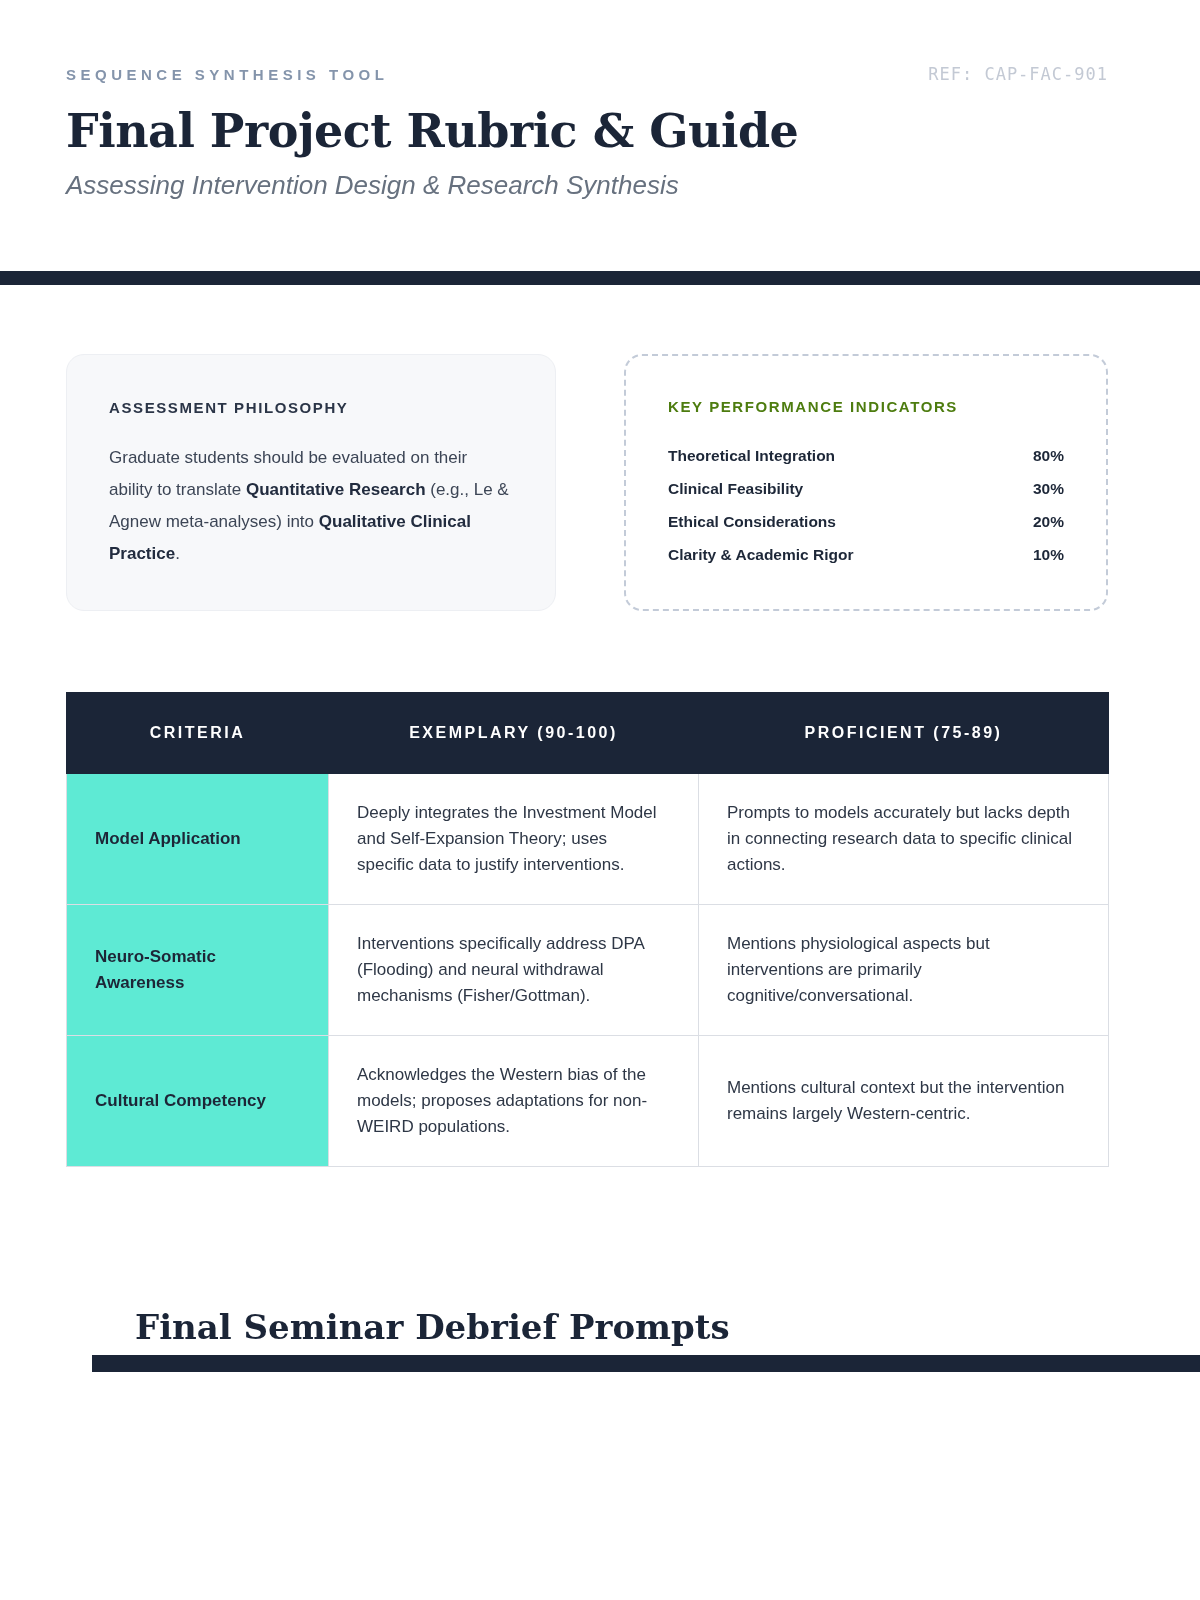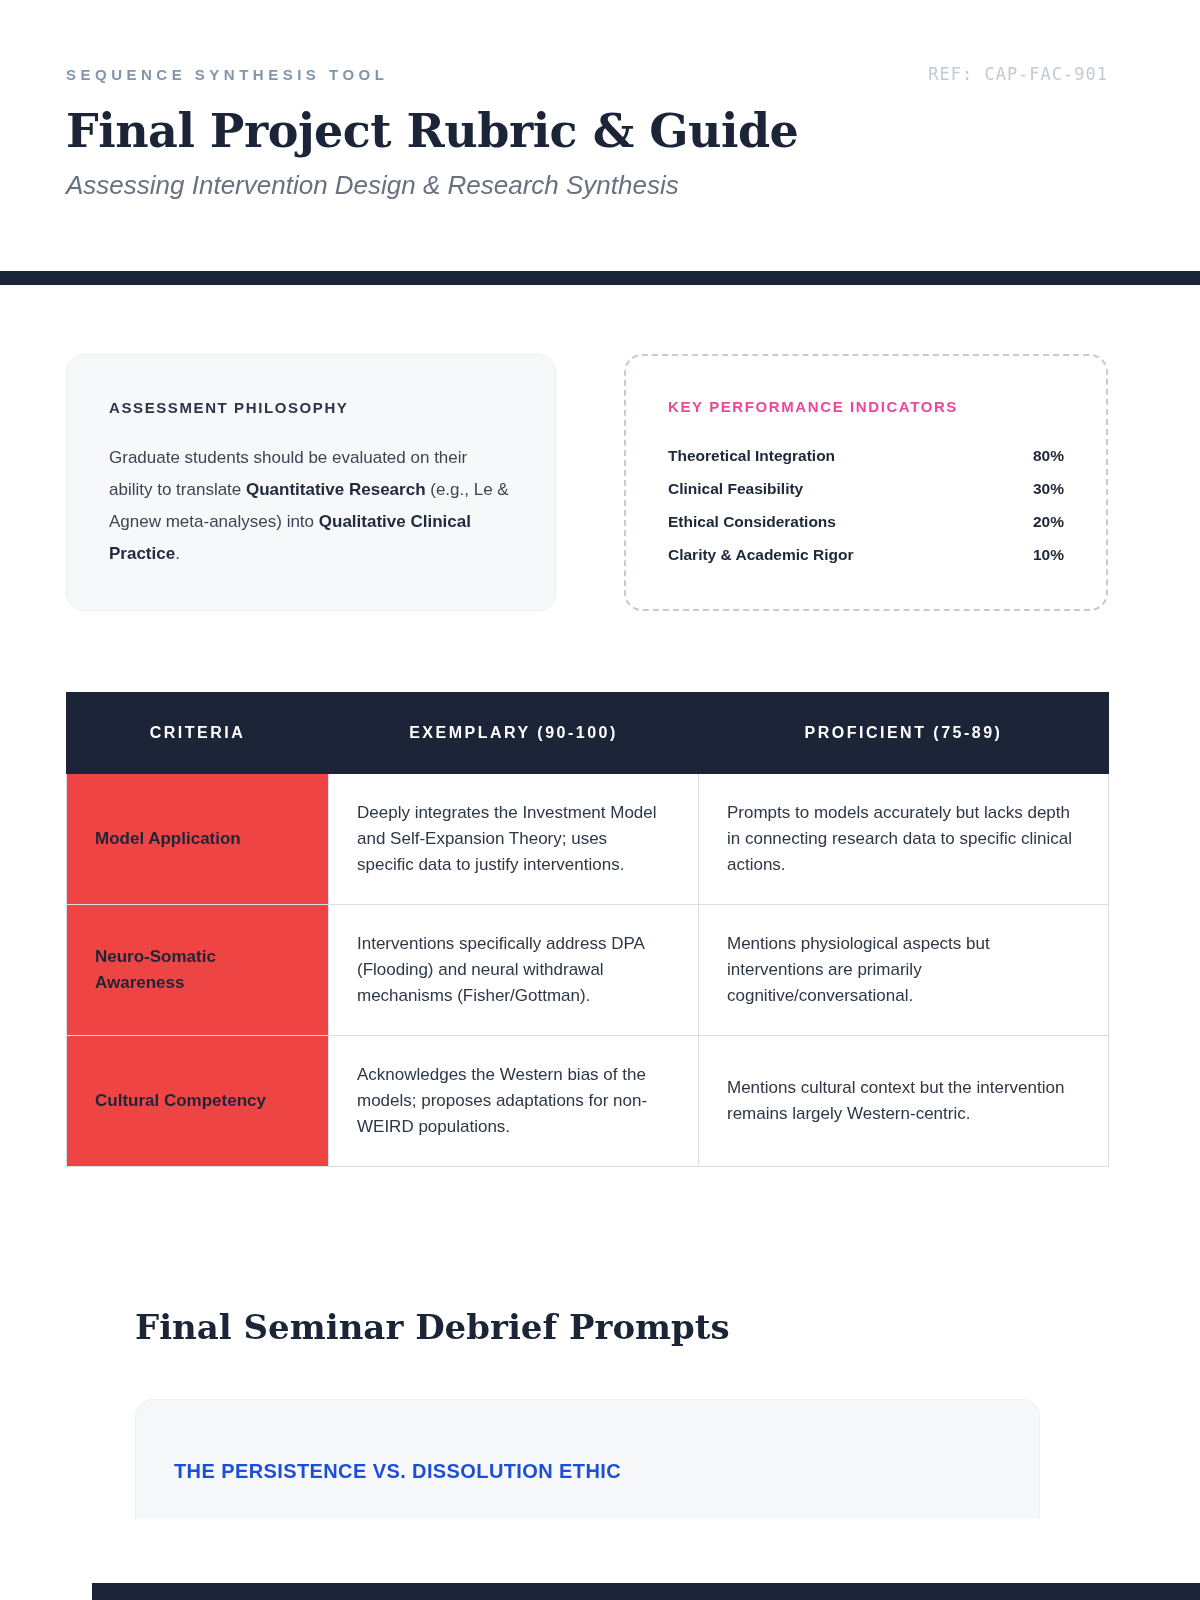--- a/index.html
+++ b/index.html
@@ -4,21 +4,21 @@
 <style>
   * { margin: 0; padding: 0; box-sizing: border-box; }
   html, body { background: #ffffff; }
   body {
     width: 1200px; height: 1600px;
     font-family: "Liberation Sans", "DejaVu Sans", sans-serif;
     color: #2e3746;
     overflow: hidden;
     position: relative;
   }
-  .page { position: relative; width: 1200px; height: 1600px; overflow: hidden; }
+  .page { position: relative; width: 1200px; height: 1372px; overflow: hidden; }
 
   
   .top { padding: 64px 92px 0 66px; }
   .eyebrow-row { display: flex; justify-content: space-between; align-items: baseline; }
   .eyebrow {
     font-size: 15px; font-weight: 800; letter-spacing: 4.5px;
     color: #8494ab; text-transform: uppercase;
   }
   .ref {
     font-family: "DejaVu Sans Mono", "Liberation Mono", monospace;
@@ -44,21 +44,21 @@
     background: #f7f8fa; border: 1px solid #edeff3;
     padding: 44px 40px 36px 42px;
   }
   .card.kpi {
     flex: 1;
     background: #ffffff; border: 2px dashed #c3cbd8;
     padding: 42px 42px 34px 42px;
   }
   .card-title { font-size: 15px; font-weight: 800; letter-spacing: 1.6px; text-transform: uppercase; }
   .card-title.navy { color: #2b3547; }
-  .card-title.muted { color: #ec4899; }
+  .card-title.muted { color: #4d7c0f; }
   .phil-body { margin-top: 26px; font-size: 17px; line-height: 32px; color: #3c4555; }
   .phil-body strong { color: #222c3f; font-weight: 700; }
   .kpi-list { margin-top: 24px; }
   .kpi-row { display: flex; justify-content: space-between; align-items: center; padding: 7.5px 0; }
   .kpi-label, .kpi-value { font-size: 15.5px; font-weight: 700; color: #1d2738; }
 
   
   table.rubric {
     margin: 81px 92px 0 66px; width: 1042px;
     border-collapse: collapse; table-layout: fixed;
@@ -71,21 +71,21 @@
     font-size: 16px; font-weight: 700; letter-spacing: 2.5px;
     padding: 31px 10px; text-align: center; text-transform: uppercase;
     border: 1px solid #1b2537;
   }
   table.rubric tbody td {
     border: 1px solid #dbdee4; vertical-align: middle;
     font-size: 17px; line-height: 26px; color: #2e3746;
     padding: 26px 30px 26px 28px; background: #ffffff;
   }
   table.rubric tbody td.criteria {
-    background: #ef4444; font-weight: 700; color: #1d2637;
+    background: #5eead4; font-weight: 700; color: #1d2637;
   }
 
   
   .debrief-heading {
     margin: 140px 0 0 135px;
     font-family: "DejaVu Serif", "Liberation Serif", serif;
     font-size: 34px; font-weight: 700; color: #1b2537;
   }
   .debrief-card {
     margin: 52px 0 0 135px; width: 905px; height: 120px;

